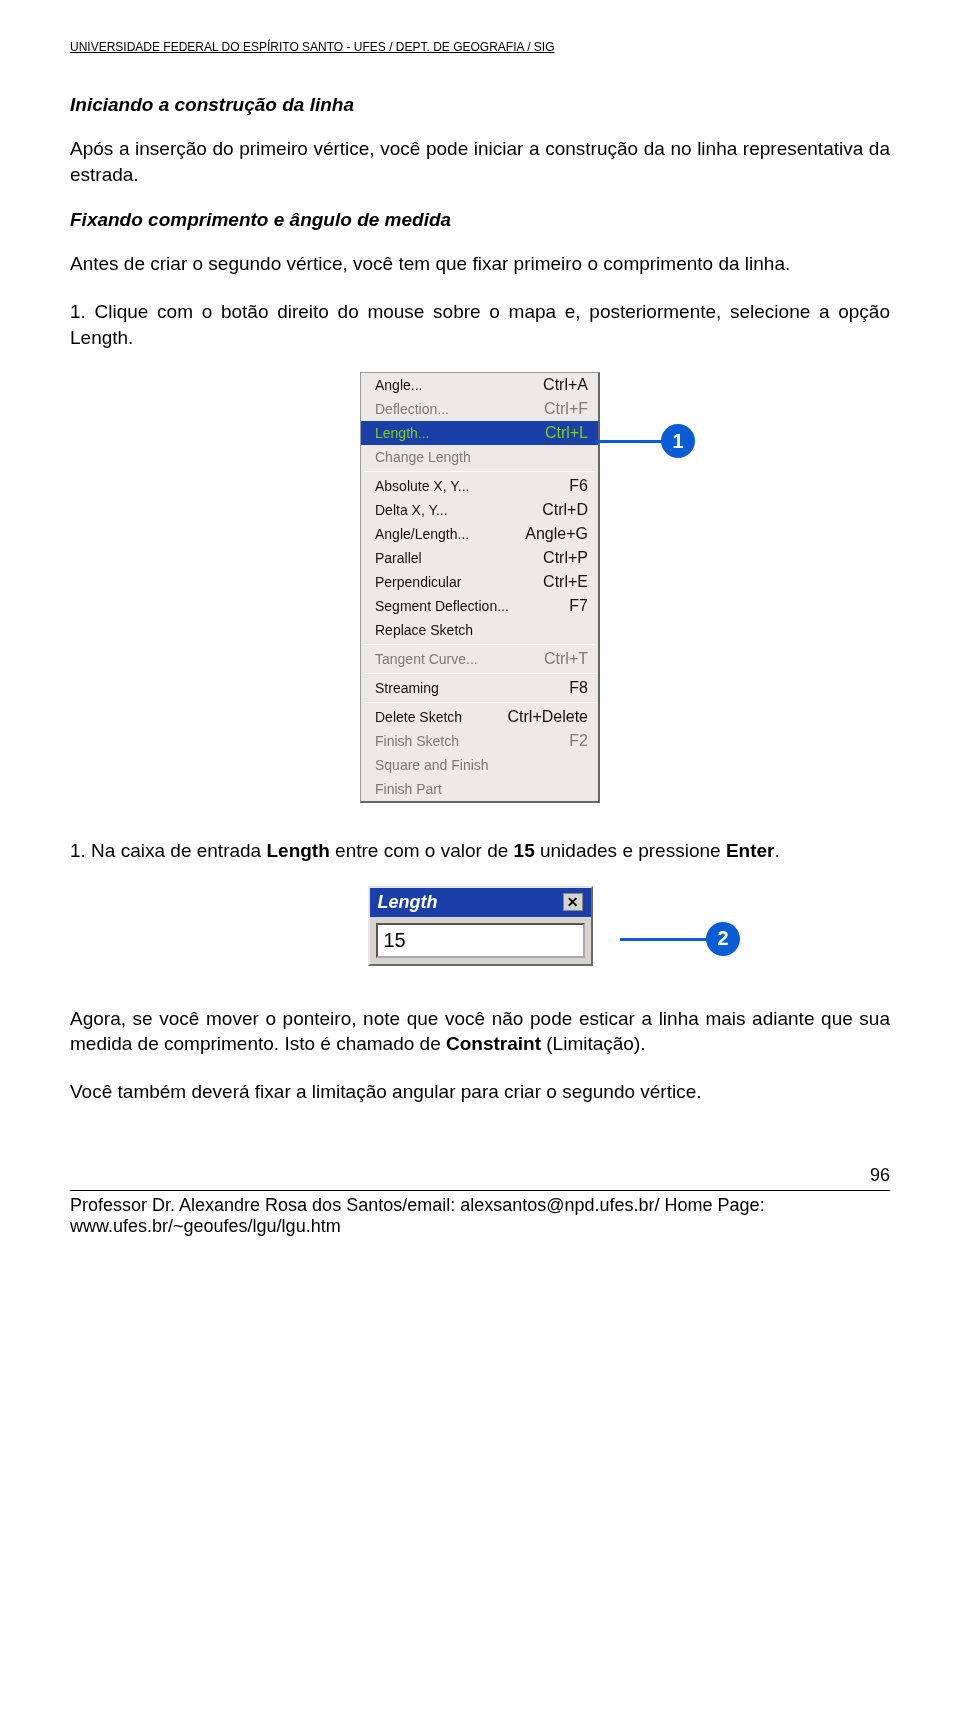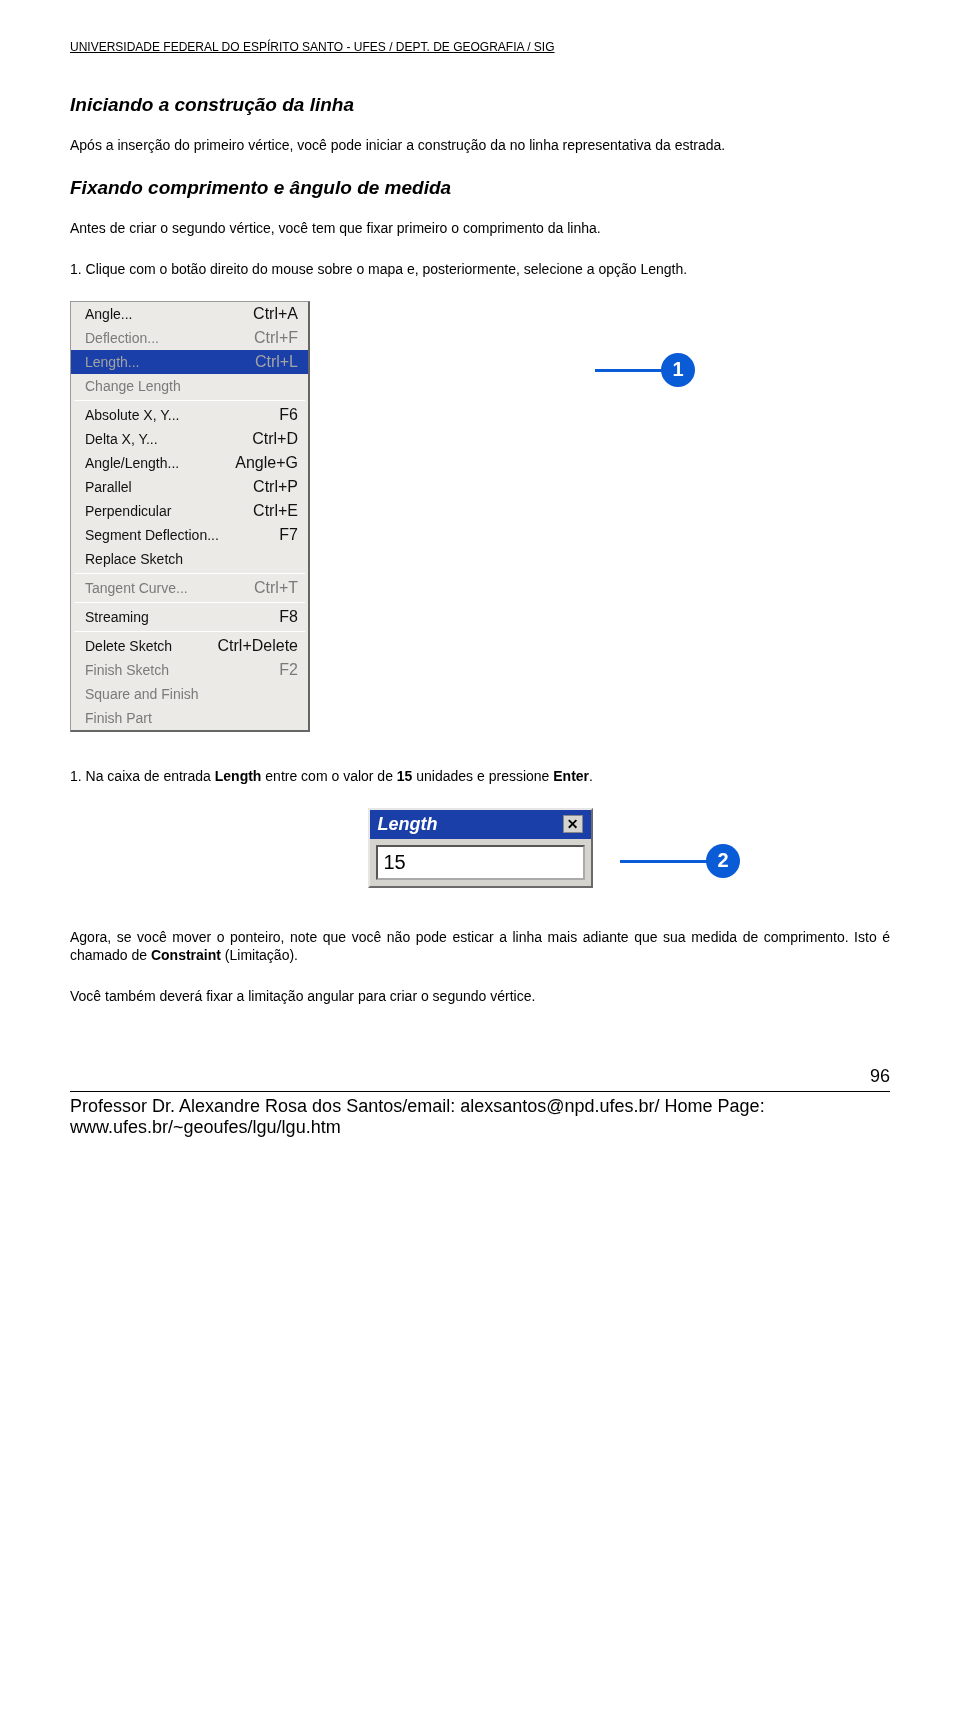--- a/index.html
+++ b/index.html
@@ -17,28 +17,29 @@
     text-decoration: underline;
     margin-bottom: 40px;
   }
   .section-title {
     font-weight: bold;
     font-size: 19px;
     margin-bottom: 20px;
     font-style: italic;
   }
   .para {
-    font-size: 14px;
+    font-size: 19px;
     line-height: 1.35;
     text-align: justify;
     margin-bottom: 22px;
   }
   .para .bold { font-weight: bold; }
   .menu-wrap {
     display: flex;
+    justify-content: center;
     margin: 10px 0 35px 0;
     position: relative;
   }
   .context-menu {
     width: 240px;
     background: #eceae6;
     border: 1px solid #9a9a9a;
     border-right: 2px solid #666;
     border-bottom: 2px solid #666;
     font-size: 14px;
@@ -48,21 +49,21 @@
   .menu-row {
     display: flex;
     justify-content: space-between;
     align-items: center;
     padding: 3px 10px 3px 14px;
     height: 24px;
   }
   .menu-row.enabled { color: #111; }
   .menu-row.highlight {
     background: #1a3fa8;
-    color: #a3a3a3;
+    color: #84cc16;
   }
   .menu-sep {
     height: 1px;
     background: #b5b2ac;
     margin: 2px 3px;
     border-bottom: 1px solid #fff;
   }
   .menu-sc { font-size: 16px; }
   .callout {
     position: absolute;

